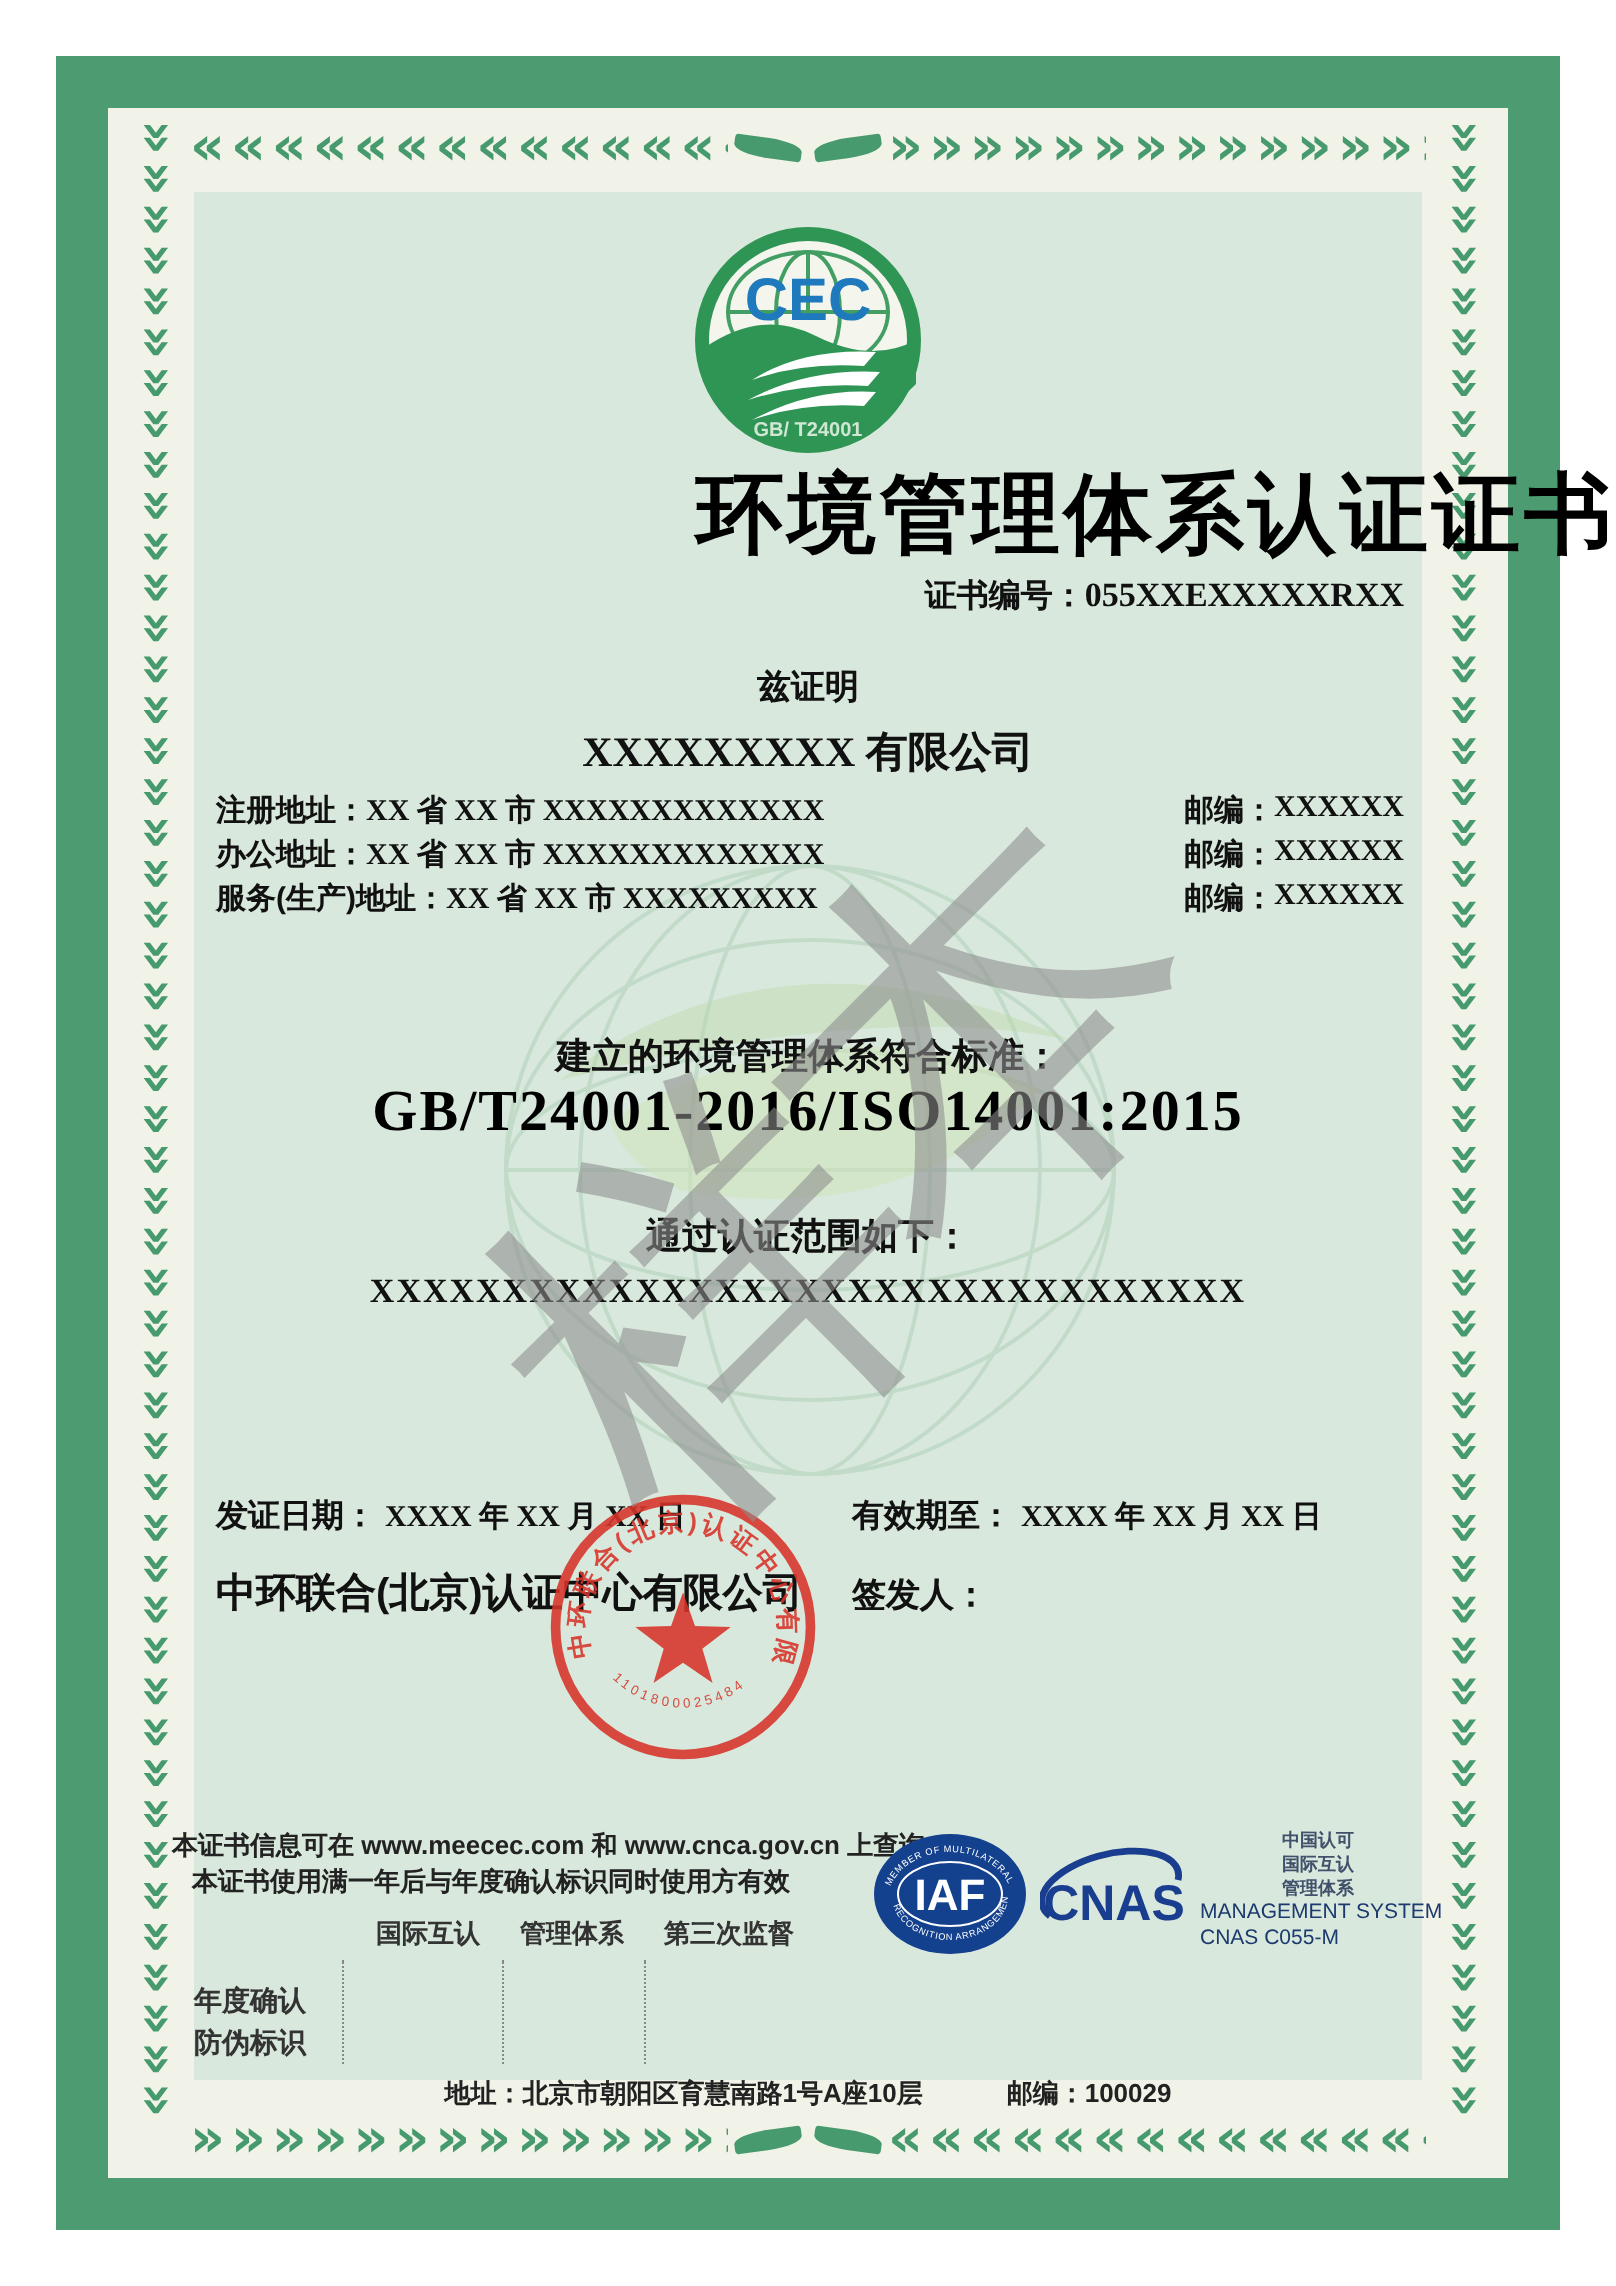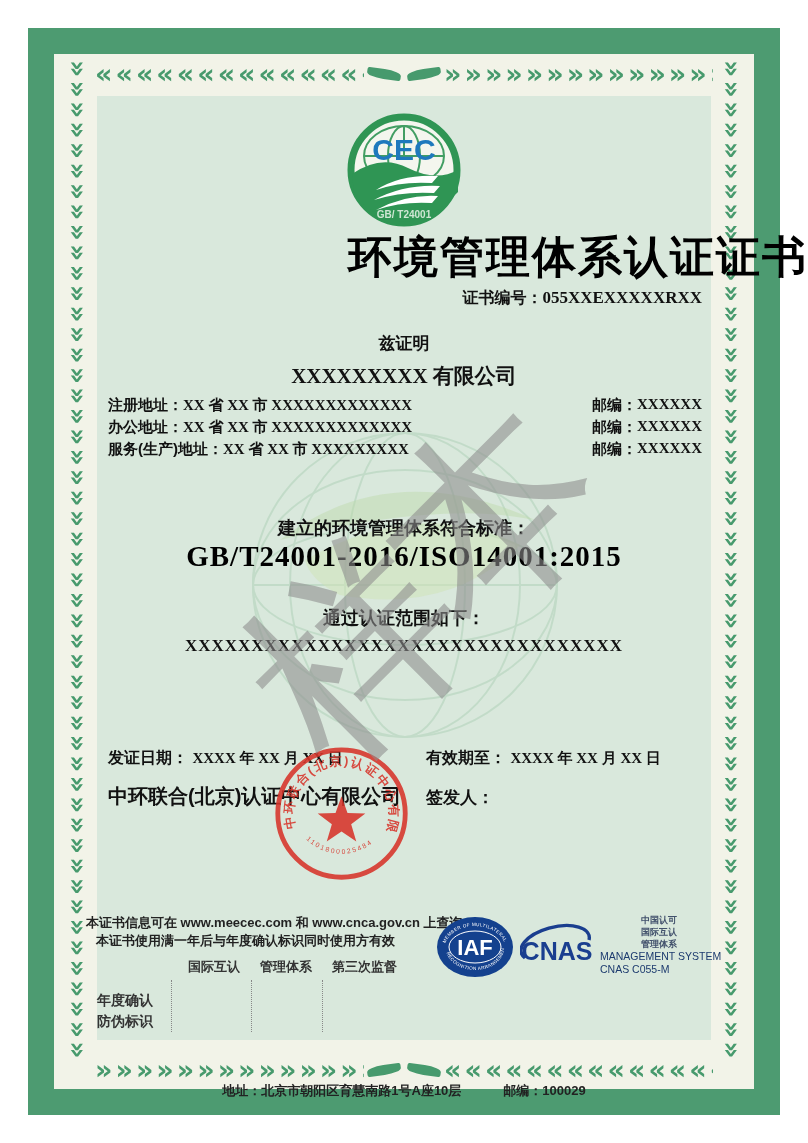--- a/index.html
+++ b/index.html
@@ -63,21 +63,21 @@
                font-size:13px;font-weight:bold;color:#333;}
   .dotline{position:absolute;top:980px;height:52px;border-left:1px dotted #888;}
   .annual{position:absolute;left:97px;top:990px;font-size:14px;font-weight:bold;
           color:#333;line-height:21px;}
   .iaf-logo{position:absolute;left:436px;top:916px;}
   .cnas-logo{position:absolute;left:520px;top:916px;}
   .cnas-text{position:absolute;left:600px;top:914px;}
   .cnas-text .cn{font-size:9px;line-height:12px;color:#41506b;font-weight:bold;padding-left:41px;}
   .cnas-text .en{font-size:10.5px;line-height:13px;color:#1c3a6e;font-weight:normal;}
   .bottom-address{position:absolute;left:0;right:0;top:1038px;text-align:center;
-                  font-size:13px;font-weight:bold;color:#222;margin-top:44px;}
+                  font-size:13px;font-weight:bold;color:#222;}
   .bottom-address .gap{display:inline-block;width:42px;}
 </style>
 </head>
 <body>
 
 <div class="page">
 
   <div class="green-frame"></div>
   <div class="panel"></div>
 

